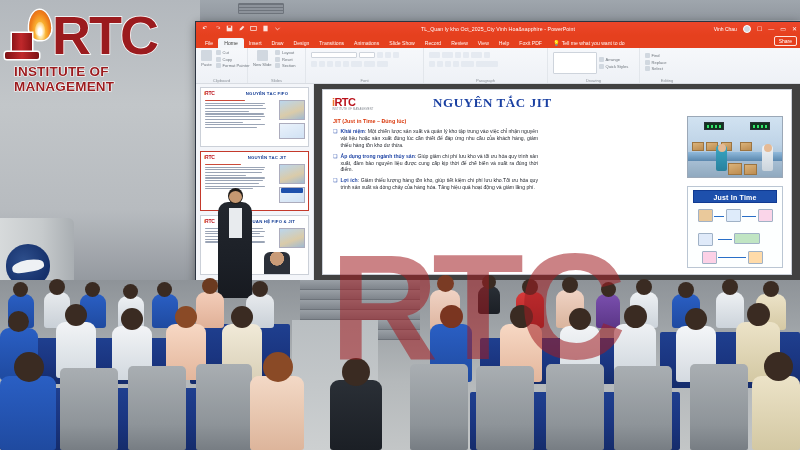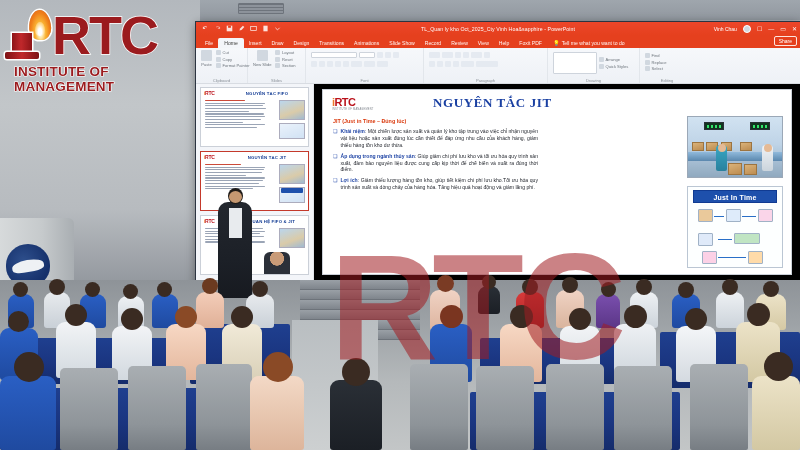--- a/index.html
+++ b/index.html
@@ -107,21 +107,21 @@
   .ritems { display:flex; gap:4px; }
   .rcol { display:flex; flex-direction:column; gap:1.5px; }
   .ritem { display:flex; align-items:center; gap:1.5px; font-size:4.1px; color:#6c737c; white-space:nowrap; }
   .ricon { width:5px;height:5px; background:#cfd6de; border-radius:1px; display:inline-block; }
   .ricon.big { width:11px;height:11px; }
   .rbtn-big { display:flex;flex-direction:column;align-items:center;gap:1px; font-size:4.1px;color:#6c737c; }
   .fontrow { display:flex; gap:2px; align-items:center; }
   .fbox { border:.5px solid #ccd2da; background:#fff; height:6px; border-radius:1px; }
   .fbtn { width:6px;height:6px;background:#e3e8ee;border-radius:1px; }
 
-  .ppt-body { display:flex; height:198px; background:#000000;justify-content:flex-end; }
+  .ppt-body { display:flex; height:198px; background:#404040;justify-content:flex-end; }
 
   
   .thumbs {
     width:118px; background:#f1f3f6; border-right:1px solid #dfe3e8;
     padding:3px 4px; display:flex; flex-direction:column; gap:4px;
   }
   .thumb {
     background:#fff; border:1px solid #c9ced6; height:60px; position:relative; overflow:hidden;
   }
   .thumb.sel { border:1.5px solid #c0392b; }

